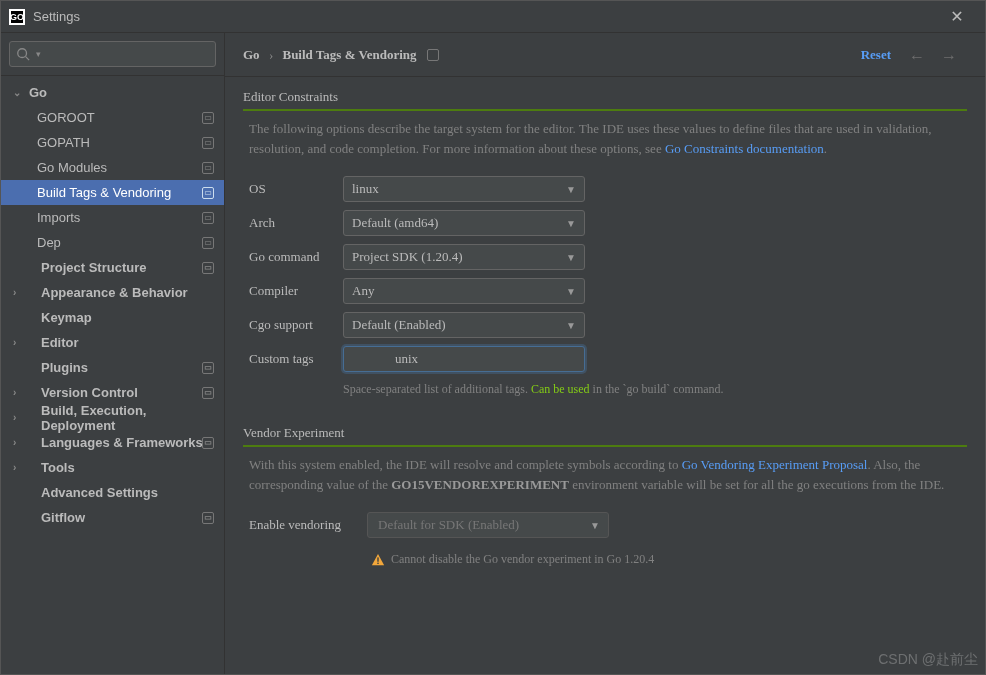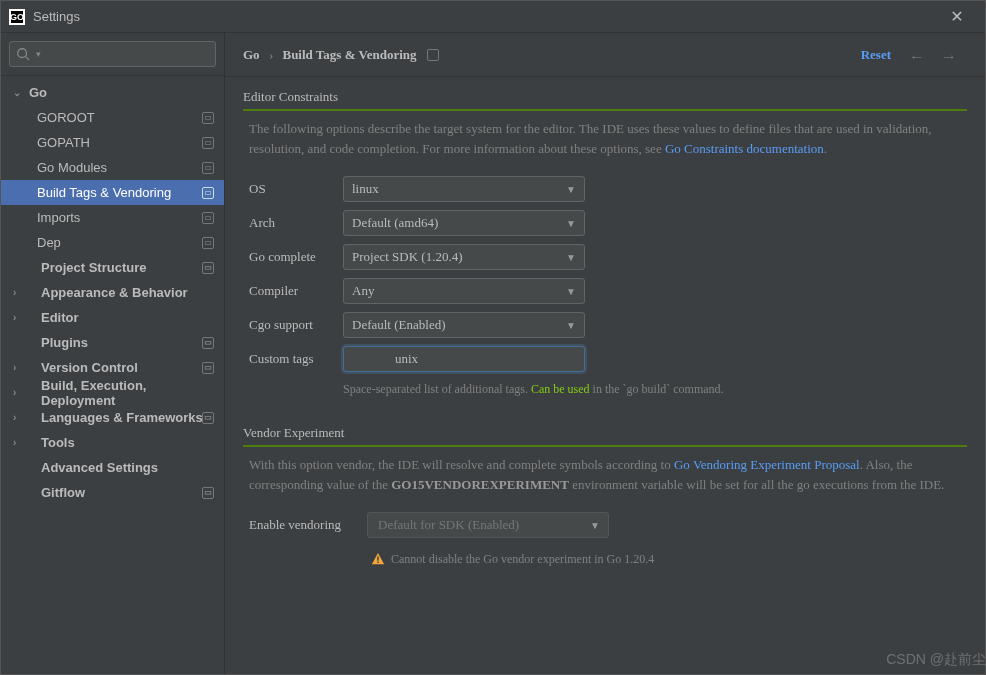--- a/index.html
+++ b/index.html
@@ -38,23 +38,23 @@
 .row { display: flex; align-items: center; height: 34px; margin-left: 6px; }
 .row label { width: 94px; color: #bbb; }
 .vendor .row label { width: 118px; }
 .select, .input { width: 242px; height: 26px; background: #45494a; border: 1px solid #646464; border-radius: 3px; padding: 0 8px; color: #bbb; display: flex; align-items: center; position: relative; }
 .select .chev { position: absolute; right: 8px; color: #999; font-size: 10px; }
 .input.focused { border: 1px solid #466d94; box-shadow: 0 0 0 2px rgba(70,109,148,.4); }
 .input input { background: transparent; border: none; outline: none; color: #bbb; width: 100%; font-size: 13px; font-family: inherit; margin-left: 43px; }
 .hint { font-size: 12px; color: #808080; margin: 6px 0 10px 100px; }
 .hint a { color: #84cc16; text-decoration: none; }
 .select.disabled { color: #777; border-color: #555; padding-left: 10px; }
-.warn { display: flex; align-items: flex-start; margin: 10px 0 0 128px; color: #808080; font-size: 12px; }
+.warn { display: flex; align-items: center; margin: 10px 0 0 128px; color: #808080; font-size: 12px; }
 .warn svg { margin-right: 6px; }
-.watermark { position: absolute; right: 0; bottom: 6px; color: rgba(200,200,200,.35); font-size: 14px; }
+.watermark { position: absolute; right: 8px; bottom: 6px; color: rgba(200,200,200,.35); font-size: 14px; }
 </style>
 </head>
 <body>
 
 <div class="window">
   <div class="titlebar">
     <div class="icon">GO</div>
     <div class="title">Settings</div>
     <div class="close">✕</div>
   </div>
@@ -100,20 +100,23 @@
           </div>
         <div class="tree-item top">
             <span>Project Structure</span>
             <span class="badge">▭</span>
           </div>
         <div class="tree-item top">
             <span class="arrow">›</span>
             <span>Appearance &amp; Behavior</span>
           </div>
         <div class="tree-item top">
+            <span>Keymap</span>
+          </div>
+        <div class="tree-item top">
             <span class="arrow">›</span>
             <span>Editor</span>
           </div>
         <div class="tree-item top">
             <span>Plugins</span>
             <span class="badge">▭</span>
           </div>
         <div class="tree-item top">
             <span class="arrow">›</span>
             <span>Version Control</span>
@@ -170,21 +173,21 @@
             </div>
           </div>
         <div class="row">
             <label>Arch</label>
           <div class="select">
               <span>Default (amd64)</span>
               <span class="chev">▼</span>
             </div>
           </div>
         <div class="row">
-            <label>Go complete</label>
+            <label>Go command</label>
           <div class="select">
               <span>Project SDK (1.20.4)</span>
               <span class="chev">▼</span>
             </div>
           </div>
         <div class="row">
             <label>Compiler</label>
           <div class="select">
               <span>Any</span>
               <span class="chev">▼</span>
@@ -204,21 +207,21 @@
             </div>
           </div>
         <div class="hint">
           <span>Space-separated list of additional tags. </span><a>Can be used</a><span> in the `go build` command.</span>
         </div>
       </div>
 
       <div class="section vendor">
         <div class="section-title">Vendor Experiment</div>
         <div class="desc">
-          <span>With this option vendor, the IDE will resolve and complete symbols according to </span><a>Go Vendoring Experiment Proposal</a><span>. Also, the corresponding value of the </span><b>GO15VENDOREXPERIMENT</b><span> environment variable will be set for all the go executions from the IDE.</span>
+          <span>With this system enabled, the IDE will resolve and complete symbols according to </span><a>Go Vendoring Experiment Proposal</a><span>. Also, the corresponding value of the </span><b>GO15VENDOREXPERIMENT</b><span> environment variable will be set for all the go executions from the IDE.</span>
         </div>
         <div class="row">
             <label>Enable vendoring</label>
           <div class="select disabled">
               <span>Default for SDK (Enabled)</span>
               <span class="chev">▼</span>
             </div>
           </div>
         <div class="warn">
           <svg width="14" height="14" viewBox="0 0 16 16">

